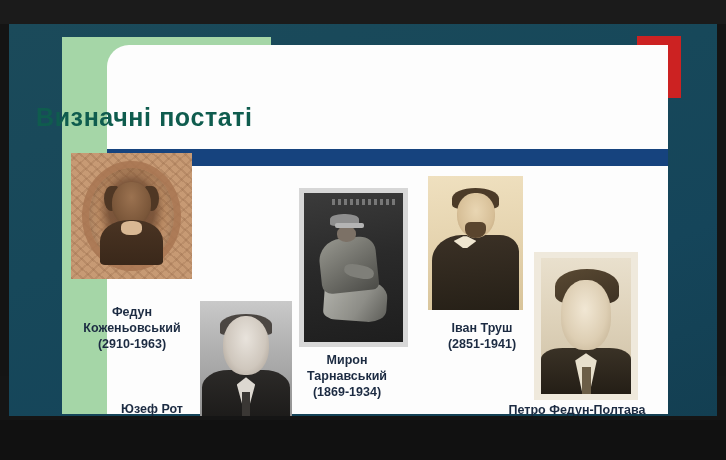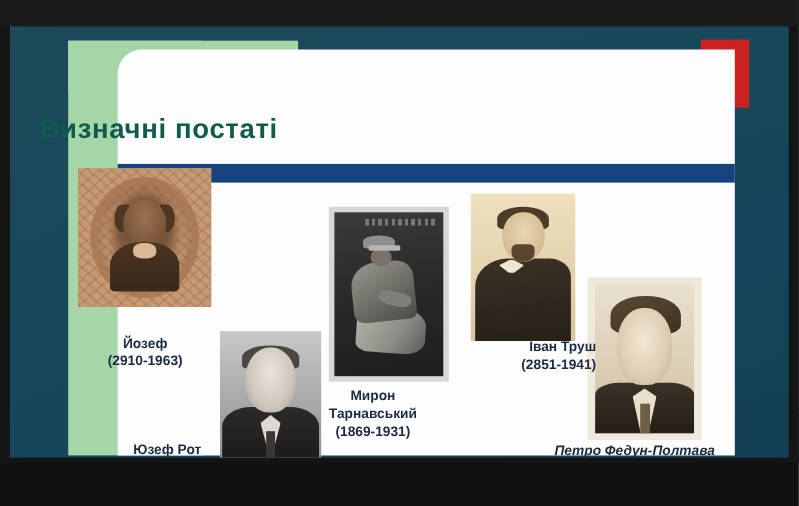--- a/index.html
+++ b/index.html
@@ -348,23 +348,23 @@
     color: #1c2b42;
     font-size: 12.5px;
     font-weight: bold;
     line-height: 1.27;
     white-space: nowrap;
   }
   .caption .dates { display: block; }
 
   #cap-koz   { left: 56px;  top: 281px; width: 134px; }
   #cap-roth  { left: 83px;  top: 378px; width: 120px; }
-  #cap-tarn  { left: 264px; top: 329px; width: 132px; }
-  #cap-trush { left: 413px; top: 284px; width: 120px; text-align: right; }
-  #cap-fedun { left: 472px; top: 379px; width: 192px; font-style: italic; }
+  #cap-tarn  { left: 272px; top: 329px; width: 132px; }
+  #cap-trush { left: 413px; top: 297px; width: 120px; }
+  #cap-fedun { left: 472px; top: 379px; width: 192px; }
 </style>
 </head>
 <body>
 
 <div class="viewer">
 
   <div class="letterbox-top"></div>
   <div class="letterbox-bottom"></div>
 
   <div class="stage">
@@ -429,33 +429,34 @@
       <div class="plate">
         <div class="body"></div>
         <div class="hair"></div>
         <div class="head"></div>
         <div class="shirt"></div>
         <div class="tie"></div>
       </div>
     </div>
 
     <div class="caption" id="cap-koz">
-      <span>Йозеф</span><br>
+      <span>Федун</span><br>
+      <span>Коженьовський</span>
       <span class="dates">(2910-1963)</span>
     </div>
 
     <div class="caption" id="cap-roth">
       <span>Юзеф Рот</span>
       
     </div>
 
     <div class="caption" id="cap-tarn">
       <span>Мирон</span><br>
       <span>Тарнавський</span>
-      <span class="dates">(1869-1931)</span>
+      <span class="dates">(1869-1934)</span>
     </div>
 
     <div class="caption" id="cap-trush">
       <span>Іван Труш</span>
       <span class="dates">(2851-1941)</span>
     </div>
 
     <div class="caption" id="cap-fedun">
       <span>Петро Федун-Полтава</span>
       

